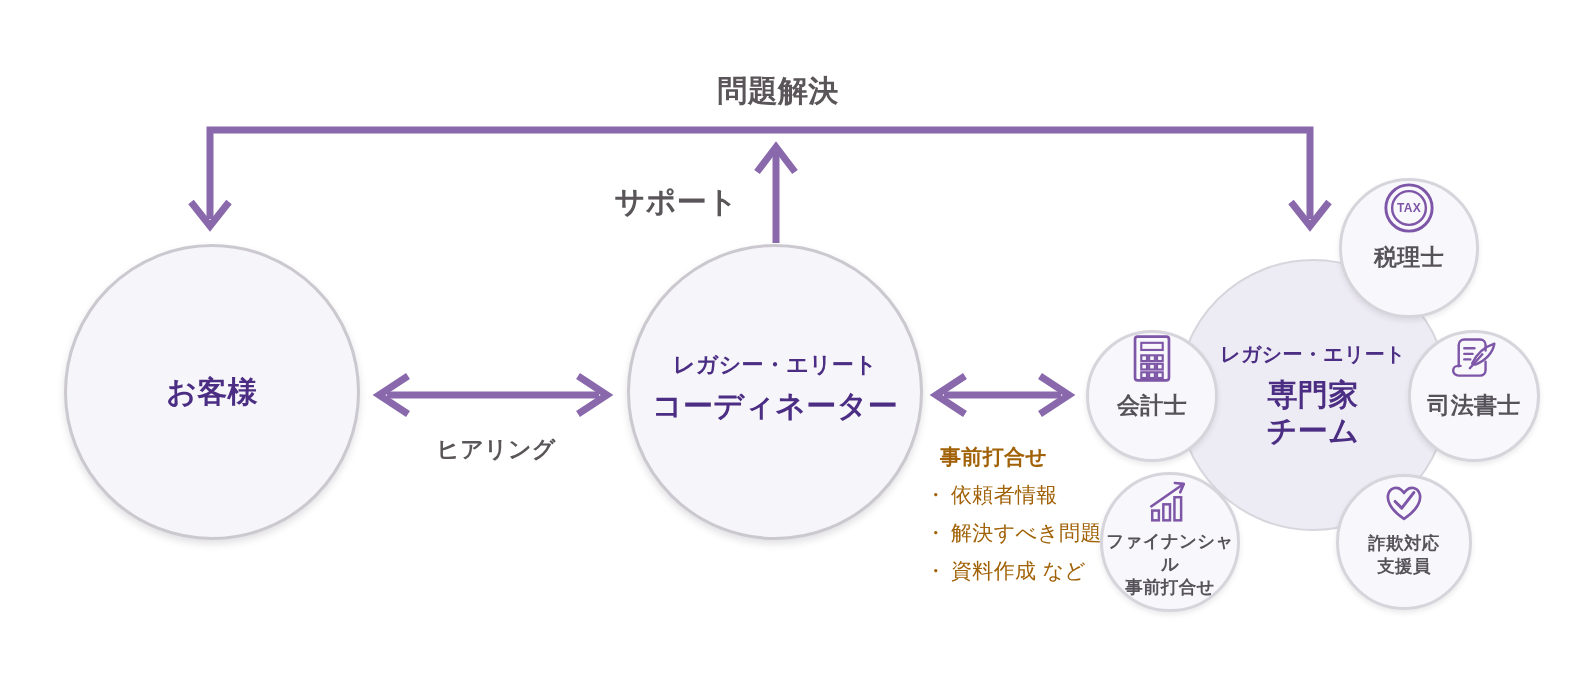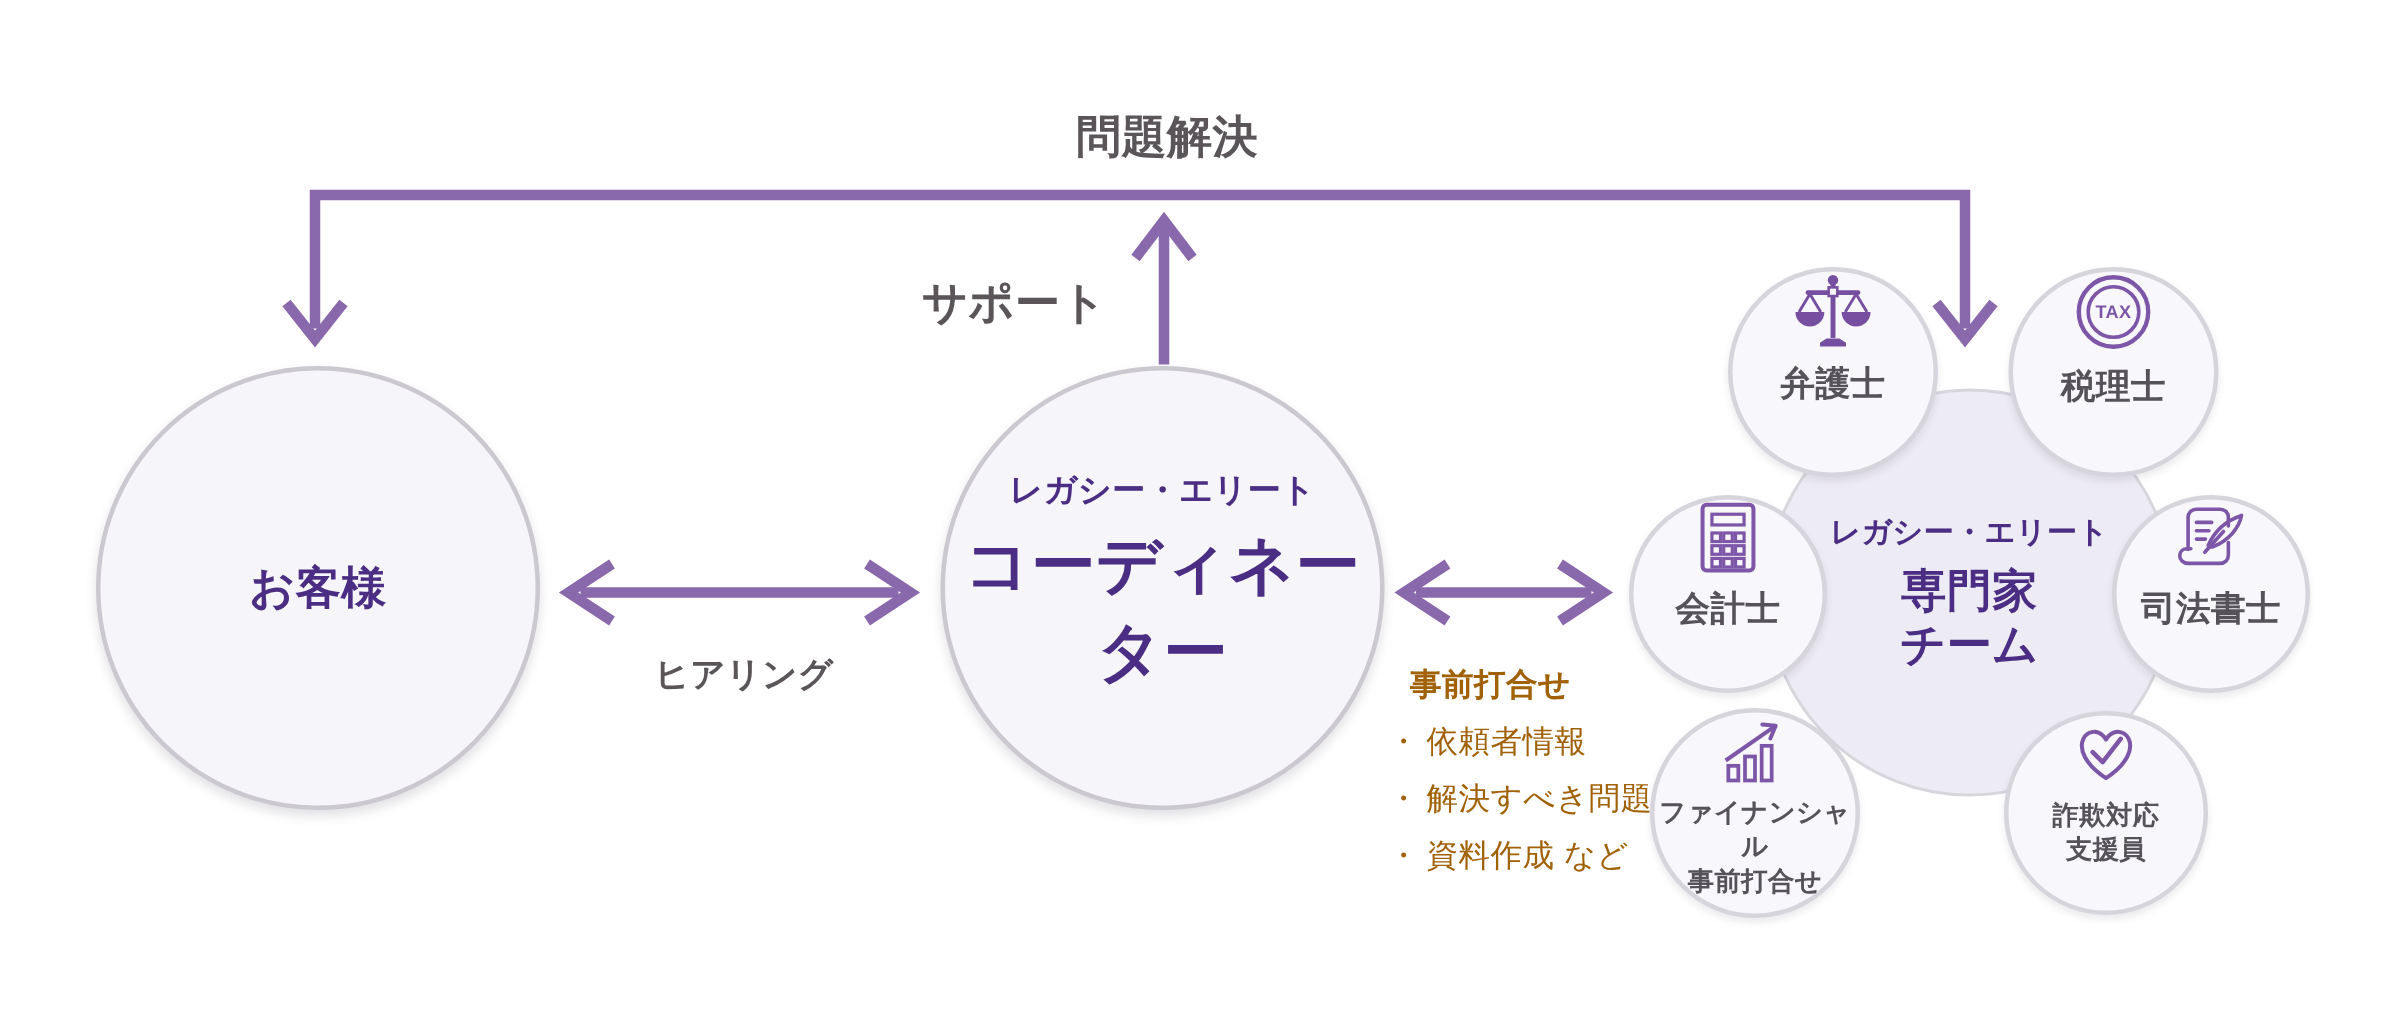--- a/index.html
+++ b/index.html
@@ -11,21 +11,21 @@
   
   .big-circle{
     position:absolute;width:296px;height:296px;border-radius:50%;
     background:#f6f5fa;border:3px solid #cbc9cf;box-sizing:border-box;
     box-shadow:0 4px 7px rgba(90,85,100,0.18);
     display:flex;flex-direction:column;align-items:center;justify-content:center;text-align:center;
   }
   .purple-title{color:#4b2e83;font-weight:bold;}
   .customer-label{font-size:30px;}
   .coord-brand{font-size:22px;margin-bottom:6px;}
-  .coord-label{font-size:43px;}
+  .coord-label{font-size:30px;}
   
   .team-hub{
     position:absolute;left:1177px;top:259px;width:272px;height:272px;border-radius:50%;
     background:#edebf3;border:2px solid #d8d6dd;box-sizing:border-box;z-index:1;
     display:flex;flex-direction:column;align-items:center;justify-content:center;text-align:center;
   }
   .team-brand{font-size:20px;margin-bottom:9px;}
   .team-name{font-size:30px;line-height:1.2;}
   .satellite{
     position:absolute;border-radius:50%;background:#f8f7fb;border:3px solid #d7d5dc;
@@ -103,40 +103,20 @@
       <span>資料作成 など</span>
     </div>
   </div>
 
   <div class="team-hub">
     <div class="purple-title team-brand">レガシー・エリート</div>
     <div class="purple-title team-name">専門家</div>
     <div class="purple-title team-name">チーム</div>
   </div>
 
-  <div class="satellite" style="left:1152px;top:178px;width:140px;height:140px;">
-    <span class="icon-box">
-      <svg width="54" height="52" viewBox="0 0 56 54">
-        <g fill="#764fa0">
-          <circle cx="28" cy="6" r="3.6"></circle>
-          <rect x="26.3" y="7" width="3.4" height="39"></rect>
-          <rect x="9" y="13" width="38" height="3.2" rx="1.6"></rect>
-          <path d="M2,28 a10,10 0 0 0 20,0 Z"></path>
-          <path d="M34,28 a10,10 0 0 0 20,0 Z"></path>
-          <path d="M19,52 h18 v-2.6 l-4.5,-3 h-9 l-4.5,3 Z"></path>
-        </g>
-        <g stroke="#764fa0" stroke-width="2" fill="none">
-          <path d="M12,15.5 L4.5,28 M12,15.5 L19.5,28"></path>
-          <path d="M44,15.5 L36.5,28 M44,15.5 L51.5,28"></path>
-          <rect x="25" y="11" width="6" height="6" fill="#f8f7fb" stroke-width="1.8"></rect>
-        </g>
-      </svg>
-    </span>
-    <span class="sat-label">弁護士</span>
-  </div>
 
   <div class="satellite" style="left:1339px;top:178px;width:140px;height:140px;">
     <span class="icon-box">
       <svg width="54" height="54" viewBox="0 0 56 56">
         <circle cx="28" cy="28" r="24" fill="none" stroke="#7d56a8" stroke-width="3"></circle>
         <circle cx="28" cy="28" r="17.5" fill="none" stroke="#7d56a8" stroke-width="2.5"></circle>
         <text x="28" y="32.5" text-anchor="middle" font-size="12.5" font-weight="600" fill="#7d56a8">TAX</text>
       </svg>
     </span>
     <span class="sat-label">税理士</span>

